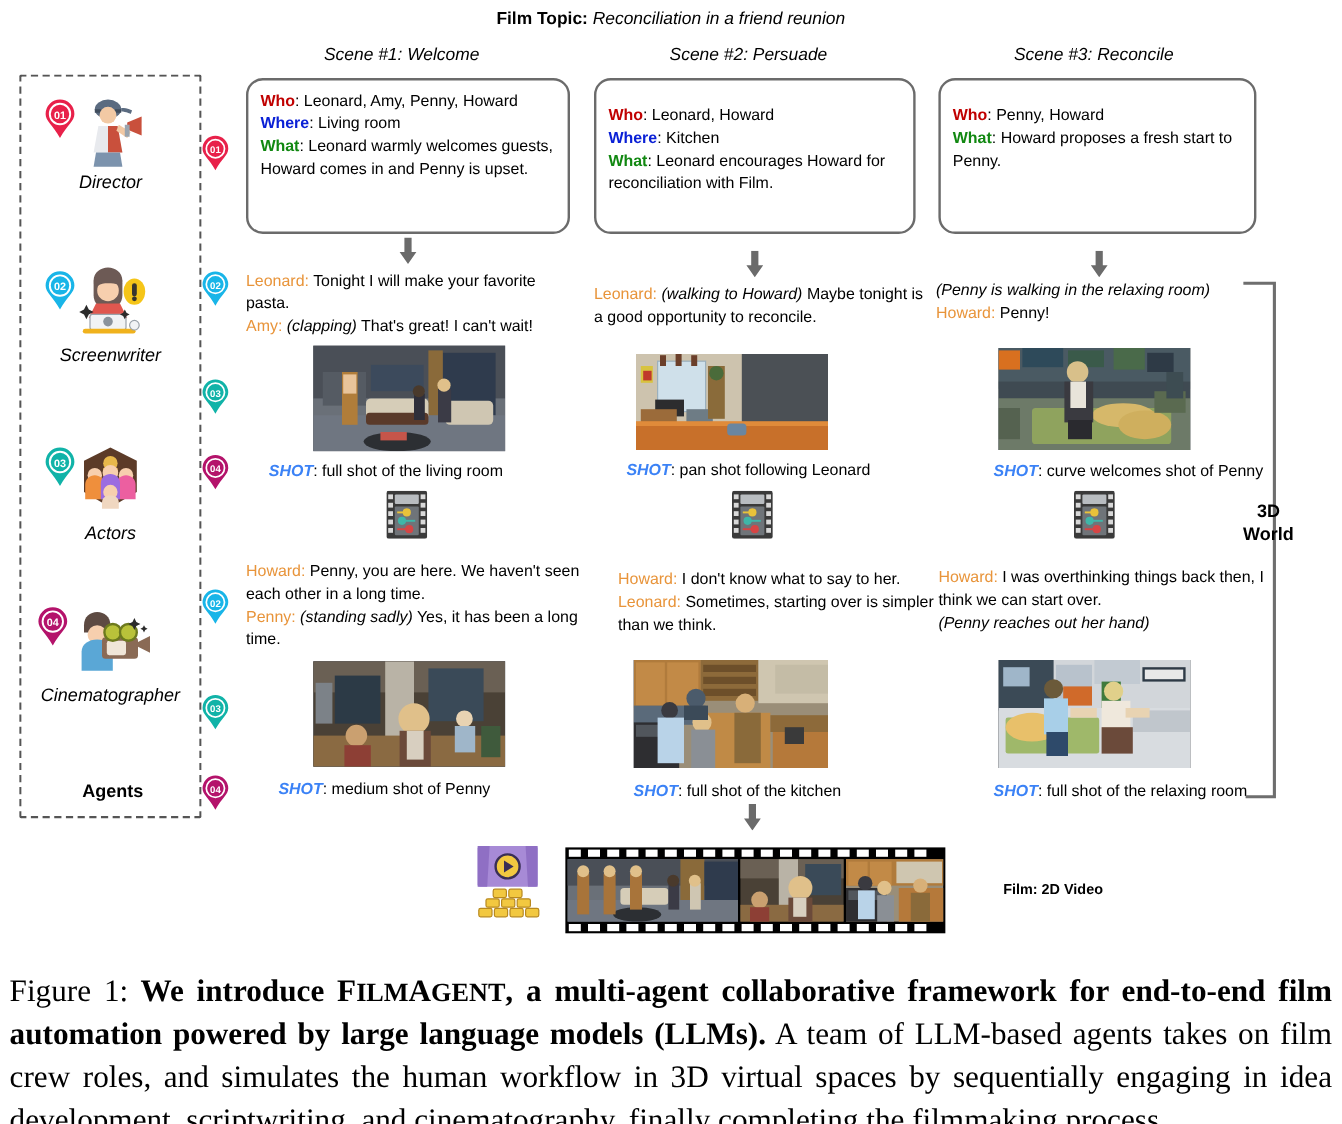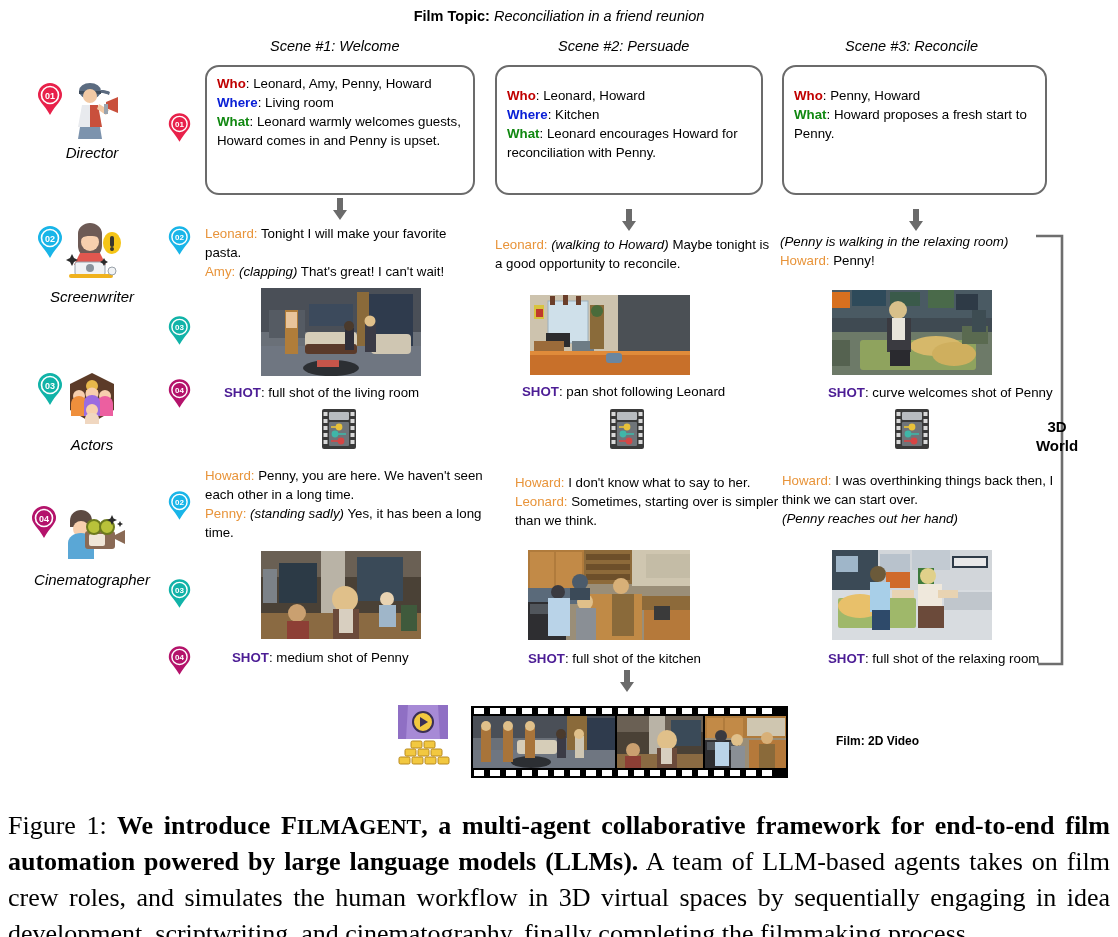--- a/index.html
+++ b/index.html
@@ -75,21 +75,21 @@
     position: absolute;
     border: 0;
     overflow: hidden;
     background: #50565e;
   }
   .still svg { display:block; width:100%; height:100%; }
 
   .shot {
     position: absolute; font-size: 13.3px; white-space: nowrap;
   }
-  .shot .k { color: #4c1d95; font-weight: bold; }
+  .shot .k { color: #3b82f6; font-weight: bold; font-style: italic; }
 
   .arrow { position: absolute; }
   .clapper { position: absolute; }
 
   
   .bracket { position: absolute; }
   .world-label {
     position: absolute;
     font-weight: bold; font-size: 15px; text-align: center;
     line-height: 1.25;
@@ -115,20 +115,23 @@
 </style>
 </head>
 <body>
 <div id="root">
 
 <div class="film-topic">
   <span class="lbl">Film Topic:</span>
   <span class="val">Reconciliation in a friend reunion</span>
 </div>
 
+<div class="agents-box">
+  <div class="agents-title">Agents</div>
+</div>
 
 <div class="agent" style="left:16px; top:78px;">
   <span class="glyph">
     <svg viewBox="0 0 64 64" width="64" height="64">
       <ellipse cx="30" cy="13" rx="11" ry="8" fill="#5b6b80"></ellipse>
       <path d="M19 13h22v3H19z" fill="#3f4c5c"></path>
       <path d="M41 12c6 0 9 2 9 2l-1 3s-4-2-8-2z" fill="#5b6b80"></path>
       <circle cx="30" cy="18" r="7" fill="#f2c9a4"></circle>
       <path d="M22 27h16l4 22H18z" fill="#e8eaee"></path>
       <path d="M30 27h8l4 22H30z" fill="#c9503c"></path>
@@ -377,21 +380,21 @@
 <div class="shot" style="left:232px; top:650px;">
   <span class="k">SHOT</span><span>: medium shot of Penny</span>
 </div>
 
 <div class="col-head" style="left:558px; top:38px;">Scene #2: Persuade</div>
 
 <div class="scene-box" style="left:495px; top:65px; width:268px; height:130px;">
   <div style="height:12px;"></div>
   <div><span class="who">Who</span><span>: Leonard, Howard</span></div>
   <div><span class="where">Where</span><span>: Kitchen</span></div>
-  <div><span class="what">What</span><span>: Leonard encourages Howard for reconciliation with Penny.</span></div>
+  <div><span class="what">What</span><span>: Leonard encourages Howard for reconciliation with Film.</span></div>
 </div>
 
 <span class="arrow" style="left:620px; top:209px;">
   <svg width="18" height="22" viewBox="0 0 18 22">
         <path d="M6 0h6v12h4l-7 10-7-10h4z" fill="#6b6b6b"></path>
       </svg>
 </span>
 
 <div class="dialogue" style="left:495px; top:235px; width:278px;">
   <div><span class="spk">Leonard:</span><span class="act"> (walking to Howard)</span><span> Maybe tonight is a good opportunity to reconcile.</span></div>

